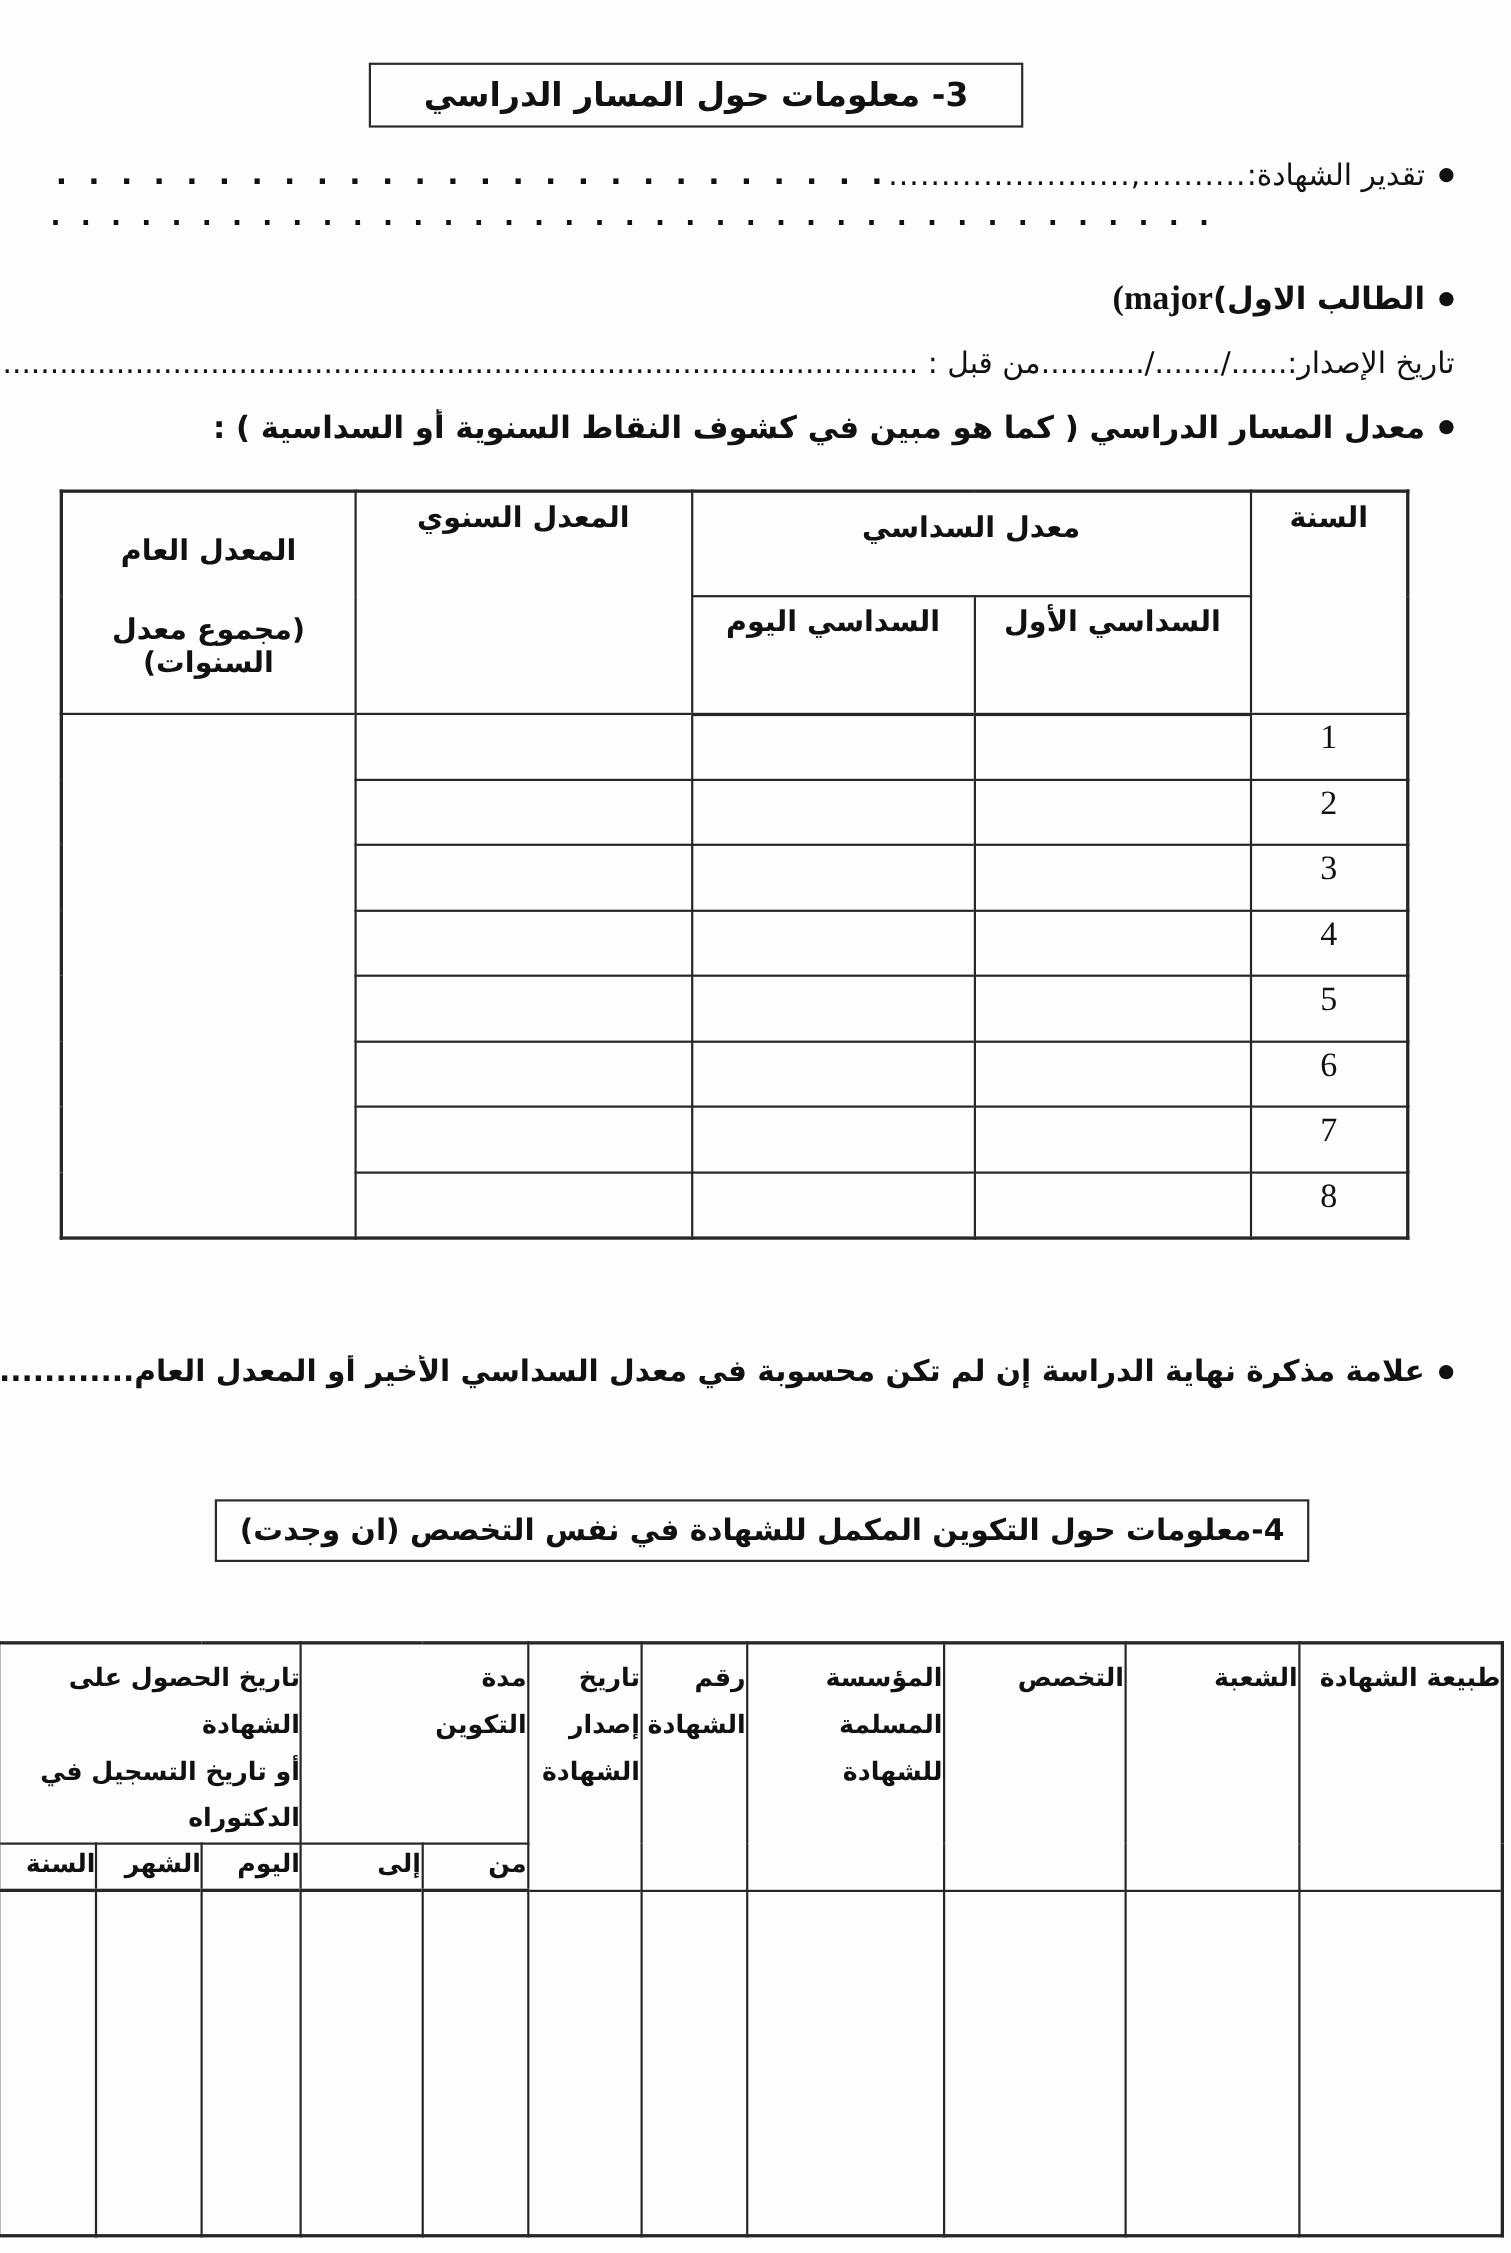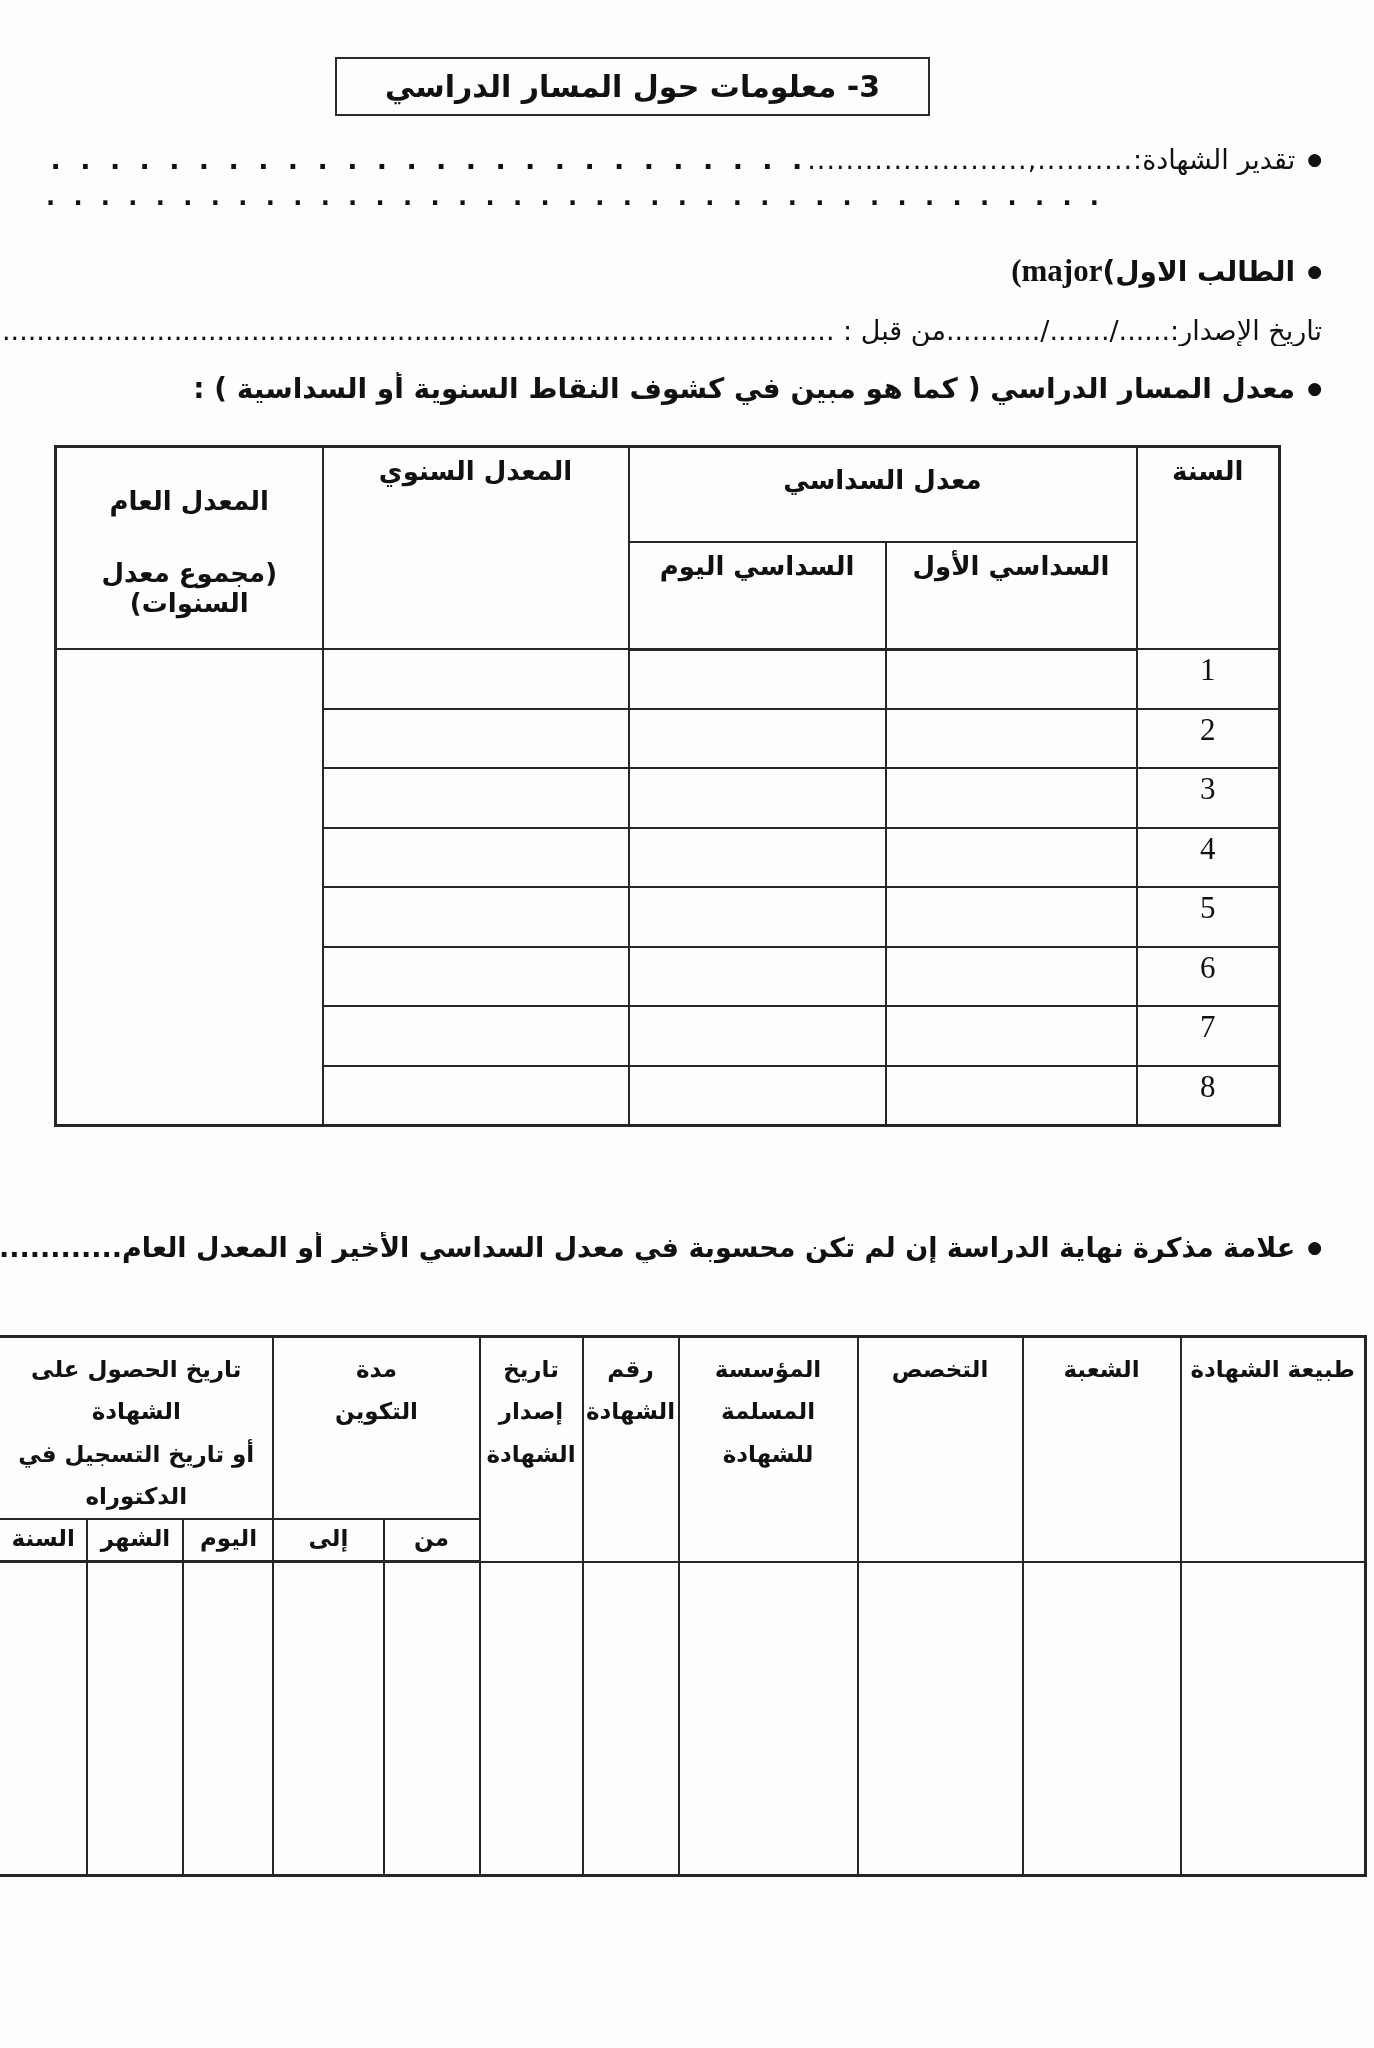--- a/index.html
+++ b/index.html
@@ -60,21 +60,21 @@
   .table1 .group-sem{padding-top:17px;border-bottom:2px solid #262626;}
   .table1 thead tr:last-child th{border-bottom:3px solid #262626;}
   .table1 .h-row1{height:53px;}
   .table1 .h-row2{height:59px;}
   .table1 td{height:59.5px;font-family:"Liberation Serif",serif;font-size:31px;font-weight:normal;padding-top:2px;}
   .table1 .avg-main{font-size:26px;}
   .table1 .avg-sub{font-size:26px;margin-top:12px;}
 
   
   .table2{width:1364px;margin:72px 7px 0 0;border:3px solid #262626;}
-  .table2 th{font-size:23px;line-height:1.85;padding-top:10px;white-space:pre-line;}
+  .table2 th{font-size:23px;line-height:1.85;padding-top:10px;white-space:pre-line;text-align:right;}
   .table2 .h2-row1{height:140px;}
   .table2 .h2-row2 th{height:43px;padding-top:2px;line-height:1.4;font-size:23px;border-bottom:3px solid #262626;}
   .table2 td{height:314px;}
 </style>
 </head>
 <body>
 
 <div class="page">
 
   <div class="title-box box3">
@@ -177,20 +177,23 @@
           <td></td>
         </tr>
     </tbody>
   </table>
 
   <div class="line bold mt-mark">
     <span class="bullet">●</span>
     <span>علامة مذكرة نهاية الدراسة إن لم تكن محسوبة في معدل السداسي الأخير أو المعدل العام............</span>
   </div>
 
+  <div class="title-box box4">
+    <span>4-معلومات حول التكوين المكمل للشهادة في نفس التخصص (ان وجدت)</span>
+  </div>
 
   <table class="table2">
     <colgroup>
       <col style="width:185px">
         <col style="width:158px">
         <col style="width:165px">
         <col style="width:179px">
       <col style="width:96px">
         <col style="width:103px">
         <col style="width:96px">

